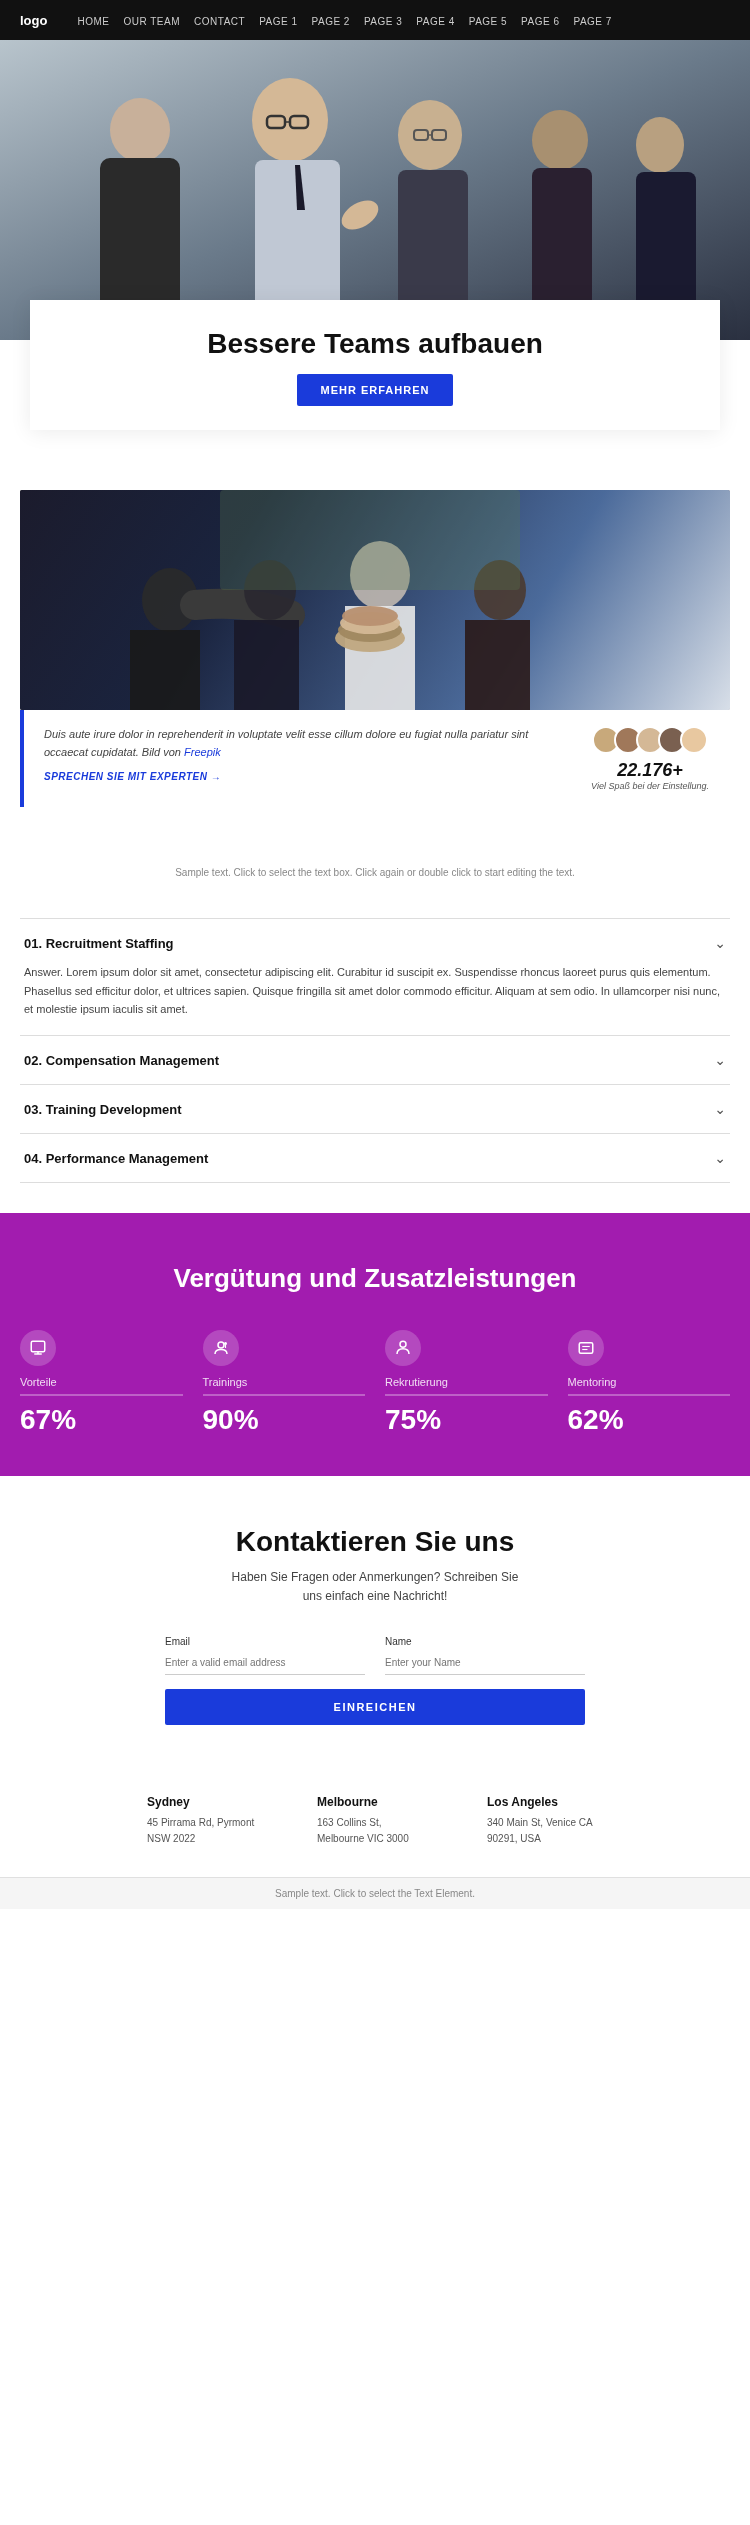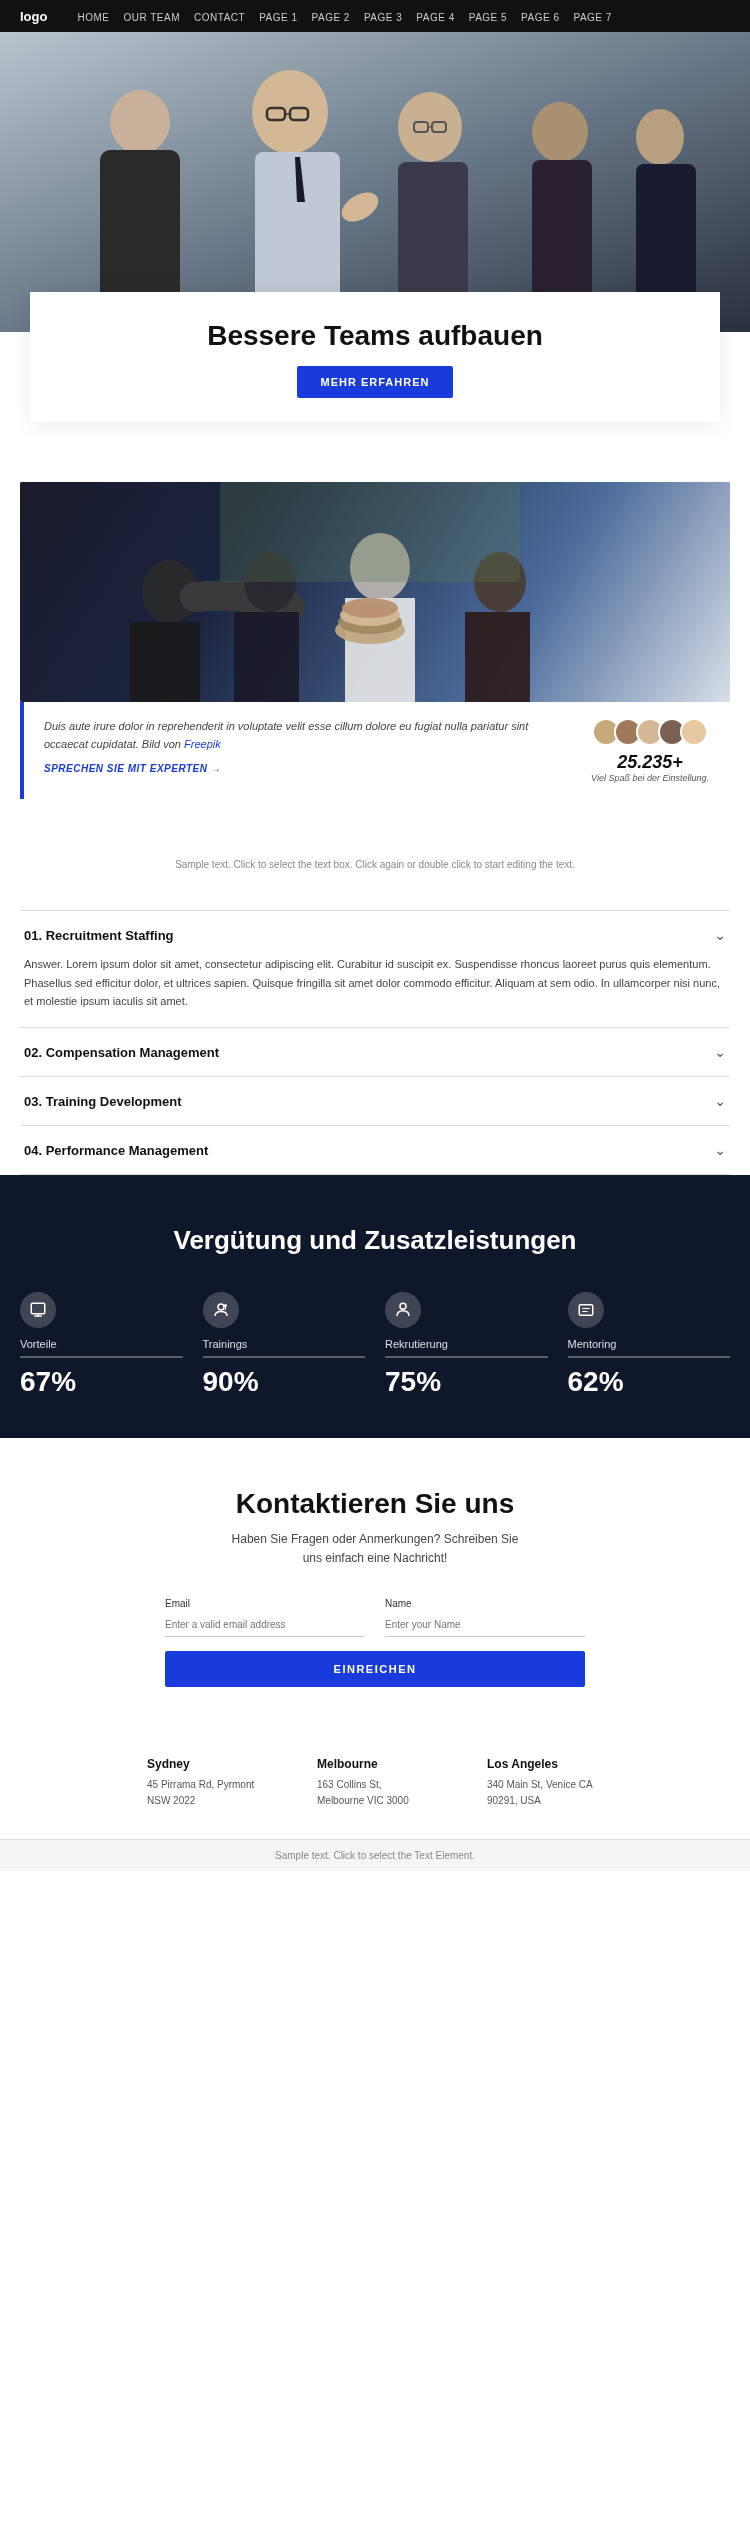--- a/index.html
+++ b/index.html
@@ -4,21 +4,21 @@
   <style>
     * { margin: 0; padding: 0; box-sizing: border-box; }
     body { font-family: Arial, sans-serif; width: 750px; background: #fff; }
 
     
     .navbar {
       background: #111;
       display: flex;
       align-items: center;
       padding: 0 20px;
-      height: 32px;
+      height: 40px;
     }
     .navbar .logo {
       color: #fff;
       font-size: 13px;
       font-weight: bold;
       margin-right: 30px;
     }
     .nav-links {
       display: flex;
       gap: 14px;
@@ -179,22 +179,23 @@
       font-size: 11px;
       color: #444;
       line-height: 1.7;
       display: none;
     }
     .accordion-item.open .accordion-body { display: block; }
     .accordion-last { border-bottom: 1px solid #ddd; }
 
     
     .benefits-section {
-      background: #0f172a;
+      background: #a21caf;
       padding: 50px 20px 40px;
+      margin-top: 30px;
     }
     .benefits-section h2 {
       font-size: 26px;
       font-weight: 800;
       color: #fff;
       text-align: center;
       margin-bottom: 36px;
     }
     .benefits-grid {
       display: grid;
@@ -463,21 +464,21 @@
     <a href="#" class="stats-link">SPRECHEN SIE MIT EXPERTEN →</a>
   </div>
   <div class="stats-right">
     <div class="avatar-row">
       <div class="avatar avatar-1"></div>
       <div class="avatar avatar-2"></div>
       <div class="avatar avatar-3"></div>
       <div class="avatar avatar-4"></div>
       <div class="avatar avatar-5"></div>
     </div>
-    <div class="stats-number">25.235+</div>
+    <div class="stats-number">22.176+</div>
     <div class="stats-label">Viel Spaß bei der Einstellung.</div>
   </div>
 </div>
 
 <div class="was-section">
   <p class="sample-text">Sample text. Click to select the text box. Click again or double click to start editing the text.</p>
 </div>
 
 <div class="accordion">
 

